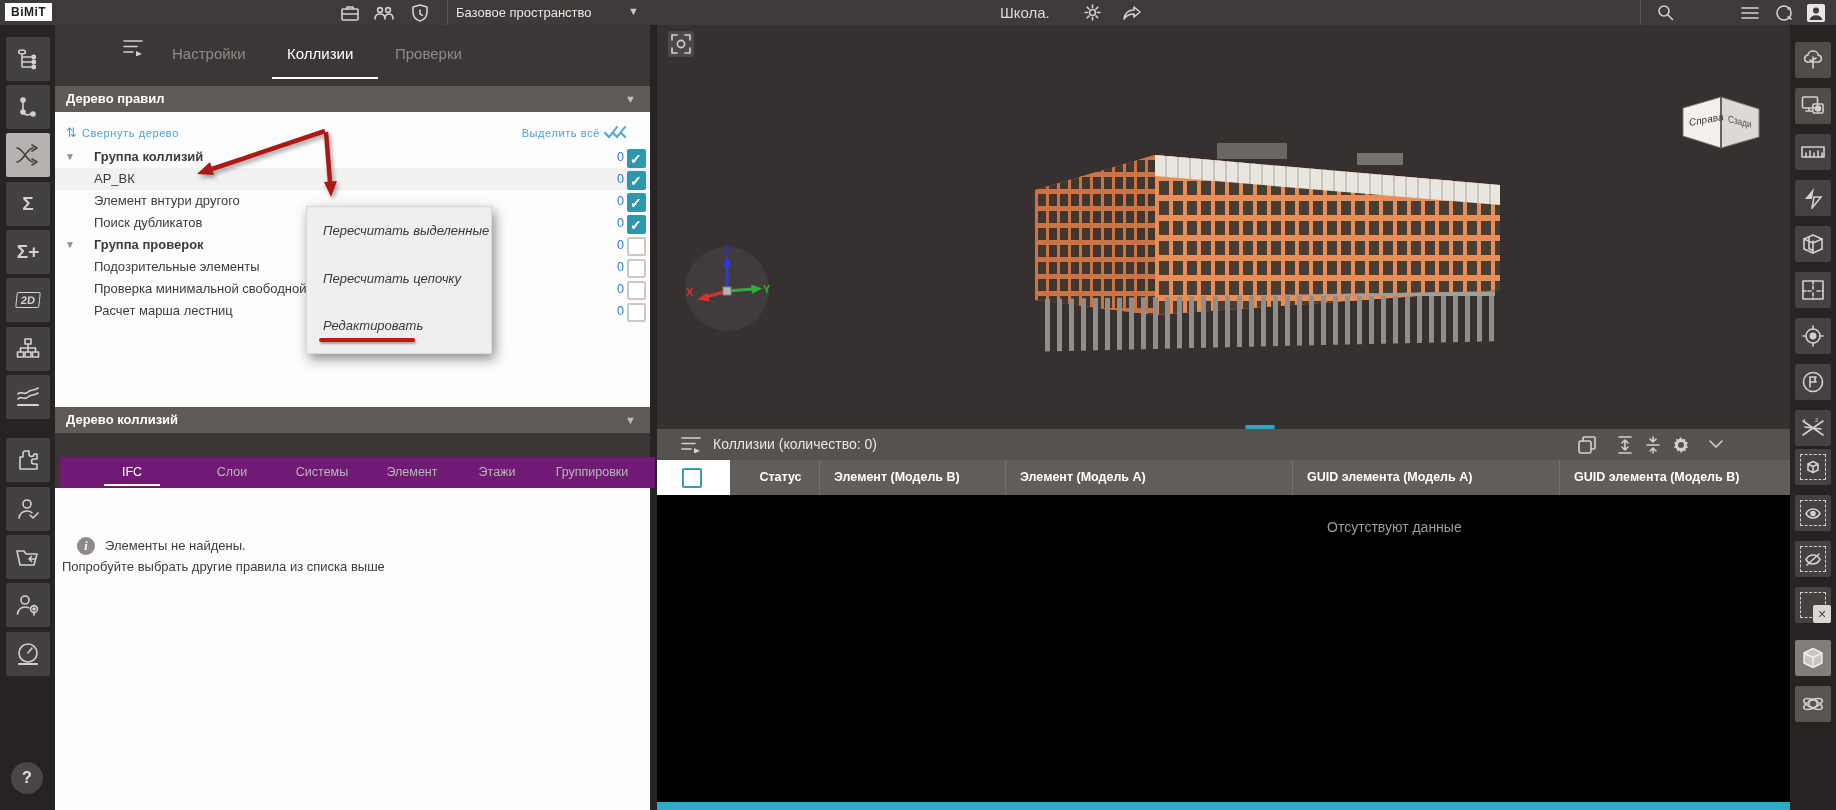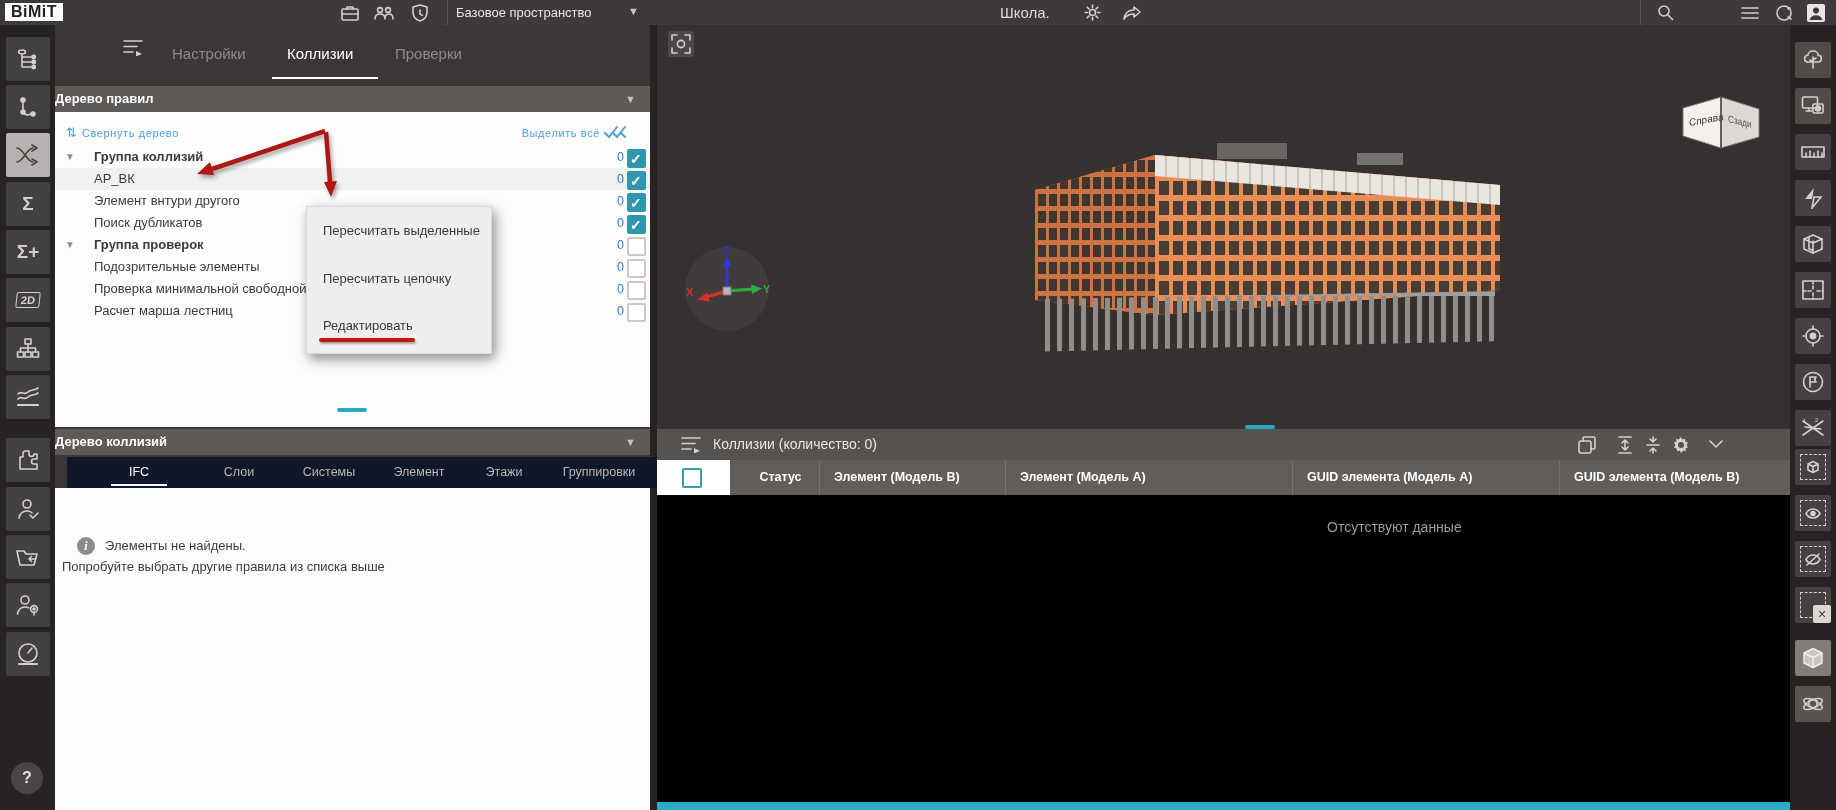--- a/index.html
+++ b/index.html
@@ -2,21 +2,21 @@
 <html><head>
 <meta charset="utf-8">
 <style>
   html,body{margin:0;padding:0;background:#272322;font-family:"Liberation Sans",sans-serif;}
   #app{position:relative;width:1836px;height:810px;background:#272322;overflow:hidden;}
   svg{display:block;}
   .g{stroke:#d3d0cf;fill:none;stroke-width:1.6;stroke-linecap:round;stroke-linejoin:round;}
 
   
   .topbar{position:absolute;left:0;top:0;width:1836px;height:25px;background:#3d3a39;border-bottom:1px solid #211d1c;}
-  .logo{position:absolute;left:5px;top:3px;height:18px;background:#fdfdfd;color:#232021;font-weight:bold;font-size:16px;line-height:18px;padding:0 6px;letter-spacing:.5px;}
+  .logo{position:absolute;left:5px;top:3px;height:18px;background:#fdfdfd;color:#232021;font-weight:bold;font-size:12px;line-height:18px;padding:0 6px;letter-spacing:.5px;}
   .tb-div{position:absolute;top:0;width:1px;height:25px;background:#5a5655;}
   .tb-icon{position:absolute;top:2px;width:24px;height:21px;display:flex;align-items:center;justify-content:center;}
   .ws-label{position:absolute;left:456px;top:0;height:25px;line-height:25px;font-size:13px;color:#e9e7e6;}
   .ws-chev{position:absolute;left:628px;top:0;height:25px;line-height:23px;color:#c9c6c5;font-size:11px;}
   .proj{position:absolute;left:1000px;top:0;height:25px;line-height:25px;font-size:15px;color:#dcd9d8;}
 
   
   .rail{position:absolute;left:0;top:25px;width:55px;height:785px;background:#272322;}
   .tile{position:absolute;left:6px;width:44px;height:44px;background:#434040;border-radius:2px;display:flex;align-items:center;justify-content:center;color:#d3d0cf;}
   .tile.active{background:#b5b2b1;color:#45413f;}
@@ -25,47 +25,47 @@
   .help{position:absolute;left:11px;width:32px;height:32px;border-radius:50%;background:#4a4645;color:#e4e2e1;font-size:16px;font-weight:bold;display:flex;align-items:center;justify-content:center;}
 
   
   .panel{position:absolute;left:55px;top:25px;width:595px;height:785px;background:#3a3736;}
   .ptabs{position:absolute;left:0;top:0;width:492px;height:61px;}
   .ptab{position:absolute;top:14px;height:30px;line-height:30px;font-size:15px;color:#8d8a89;cursor:default;}
   .ptab.active{color:#ffffff;}
   .ptab-underline{position:absolute;left:217px;top:52px;width:106px;height:2px;background:#fdfdfd;}
   .pclose{position:absolute;left:618px;top:36px;font-size:21px;color:#b9b6b5;line-height:21px;}
   .sec-head{position:absolute;left:0;width:595px;height:26px;background:#5d5a58;color:#fff;font-size:13px;font-weight:bold;line-height:26px;}
-  .sec-head .t{}
+  .sec-head .t{margin-left:11px;}
   .sec-head .caret{position:absolute;right:14px;top:0;color:#c2bfbe;font-size:11px;}
   .tree{position:absolute;left:0;top:87px;width:595px;height:315px;background:#fdfdfd;overflow:hidden;}
   .links{position:absolute;left:0;top:12px;width:595px;height:20px;}
   .blue{color:#4aa0dc;}
   .lnk{font-size:11px;letter-spacing:.6px;color:#4aa0dc;}
   .trow{position:absolute;left:0;width:595px;height:22px;line-height:22px;}
   .trow.hl{background:#f1f1f0;}
   .trow .caret{position:absolute;left:10px;top:0;color:#908d8c;font-size:10px;}
   .tlabel{position:absolute;left:39px;top:0;font-size:13px;color:#3e3b3a;white-space:nowrap;}
   .trow.group .tlabel{font-weight:bold;}
   .tcount{position:absolute;right:26px;top:0;width:30px;text-align:right;font-size:12.5px;color:#2d7dd2;}
   .cb{position:absolute;right:4px;top:3px;width:15px;height:15px;border:2px solid #cfc8c2;border-radius:2px;background:#fff;}
   .cb.checked{border-color:#2e96ad;background:#2e96ad;}
   .cb.checked::before{content:"✓";position:absolute;left:1px;top:-3px;color:#fff;font-size:14px;font-weight:bold;}
   .teal-dash{position:absolute;width:30px;height:4px;background:#29a8c4;border-radius:2px;}
-  .ctabs{position:absolute;left:12px;top:432px;width:595px;height:31px;background:#0f172a;padding-left:48px;}
+  .ctabs{position:absolute;left:5px;top:432px;width:595px;height:31px;background:#701a75;}
   .ctab{position:absolute;top:0;height:31px;line-height:31px;font-size:12.5px;color:#b9b6b5;transform:translateX(-50%);}
   .ctab.active{color:#ffffff;}
   .ctab-underline{position:absolute;left:44px;top:27px;width:56px;height:2px;background:#fdfdfd;}
   .cbody{position:absolute;left:0;top:463px;width:595px;height:322px;background:#fdfdfd;}
   .info-i{position:absolute;left:22px;top:49px;width:18px;height:18px;border-radius:50%;background:#8d8a89;color:#fff;text-align:center;line-height:18px;font-size:12px;font-family:"Liberation Serif",serif;font-style:italic;font-weight:bold;}
   .info-t1{position:absolute;left:50px;top:49px;font-size:13px;color:#3e3b3a;line-height:18px;}
   .info-t2{position:absolute;left:7px;top:70px;font-size:13px;color:#3e3b3a;line-height:18px;}
 
   
-  .cmenu{position:absolute;left:306px;top:206px;width:184px;height:146px;background:#efeeed;border:1px solid #dbd8d6;box-shadow:3px 5px 12px rgba(0,0,0,.45);z-index:30;}
+  .cmenu{position:absolute;left:306px;top:206px;width:184px;height:146px;background:#efeeed;border:1px solid #dbd8d6;box-shadow:3px 5px 12px rgba(0,0,0,.45);z-index:30;font-style:italic;}
   .citem{position:absolute;left:16px;height:20px;line-height:20px;font-size:13px;color:#3c3939;white-space:nowrap;}
   .red-underline{position:absolute;left:12px;top:131px;width:96px;height:4px;background:#c3170f;border-radius:2px;box-shadow:1px 2px 2px rgba(0,0,0,.3);}
 
   
   .arrows{position:absolute;left:0;top:0;width:1836px;height:810px;pointer-events:none;z-index:40;}
 
   
   .viewport{position:absolute;left:657px;top:25px;width:1133px;height:404px;background:#363130;overflow:hidden;}
   .focus-tile{position:absolute;left:11px;top:6px;width:26px;height:26px;background:#4c4847;border-radius:2px;display:flex;align-items:center;justify-content:center;}
   .f-right{position:absolute;left:498px;top:130px;width:345px;height:160px;
@@ -381,21 +381,21 @@
       </div>
       <div class="trow" style="top:188px">
         <span class="tlabel">Расчет марша лестниц</span>
         <span class="tcount">0</span>
         <span class="cb"></span>
       </div>
     </div>
 
     <div class="teal-dash" style="left:282px;top:383px"></div>
 
-    <div class="sec-head" style="top:404px">
+    <div class="sec-head" style="top:382px">
       <span class="t">Дерево коллизий</span>
       <span class="caret">▼</span>
     </div>
 
     <div class="ctabs">
       <span class="ctab active" style="left:72px">IFC</span>
       <span class="ctab" style="left:172px">Слои</span>
       <span class="ctab" style="left:262px">Системы</span>
       <span class="ctab" style="left:352px">Элемент</span>
       <span class="ctab" style="left:437px">Этажи</span>

